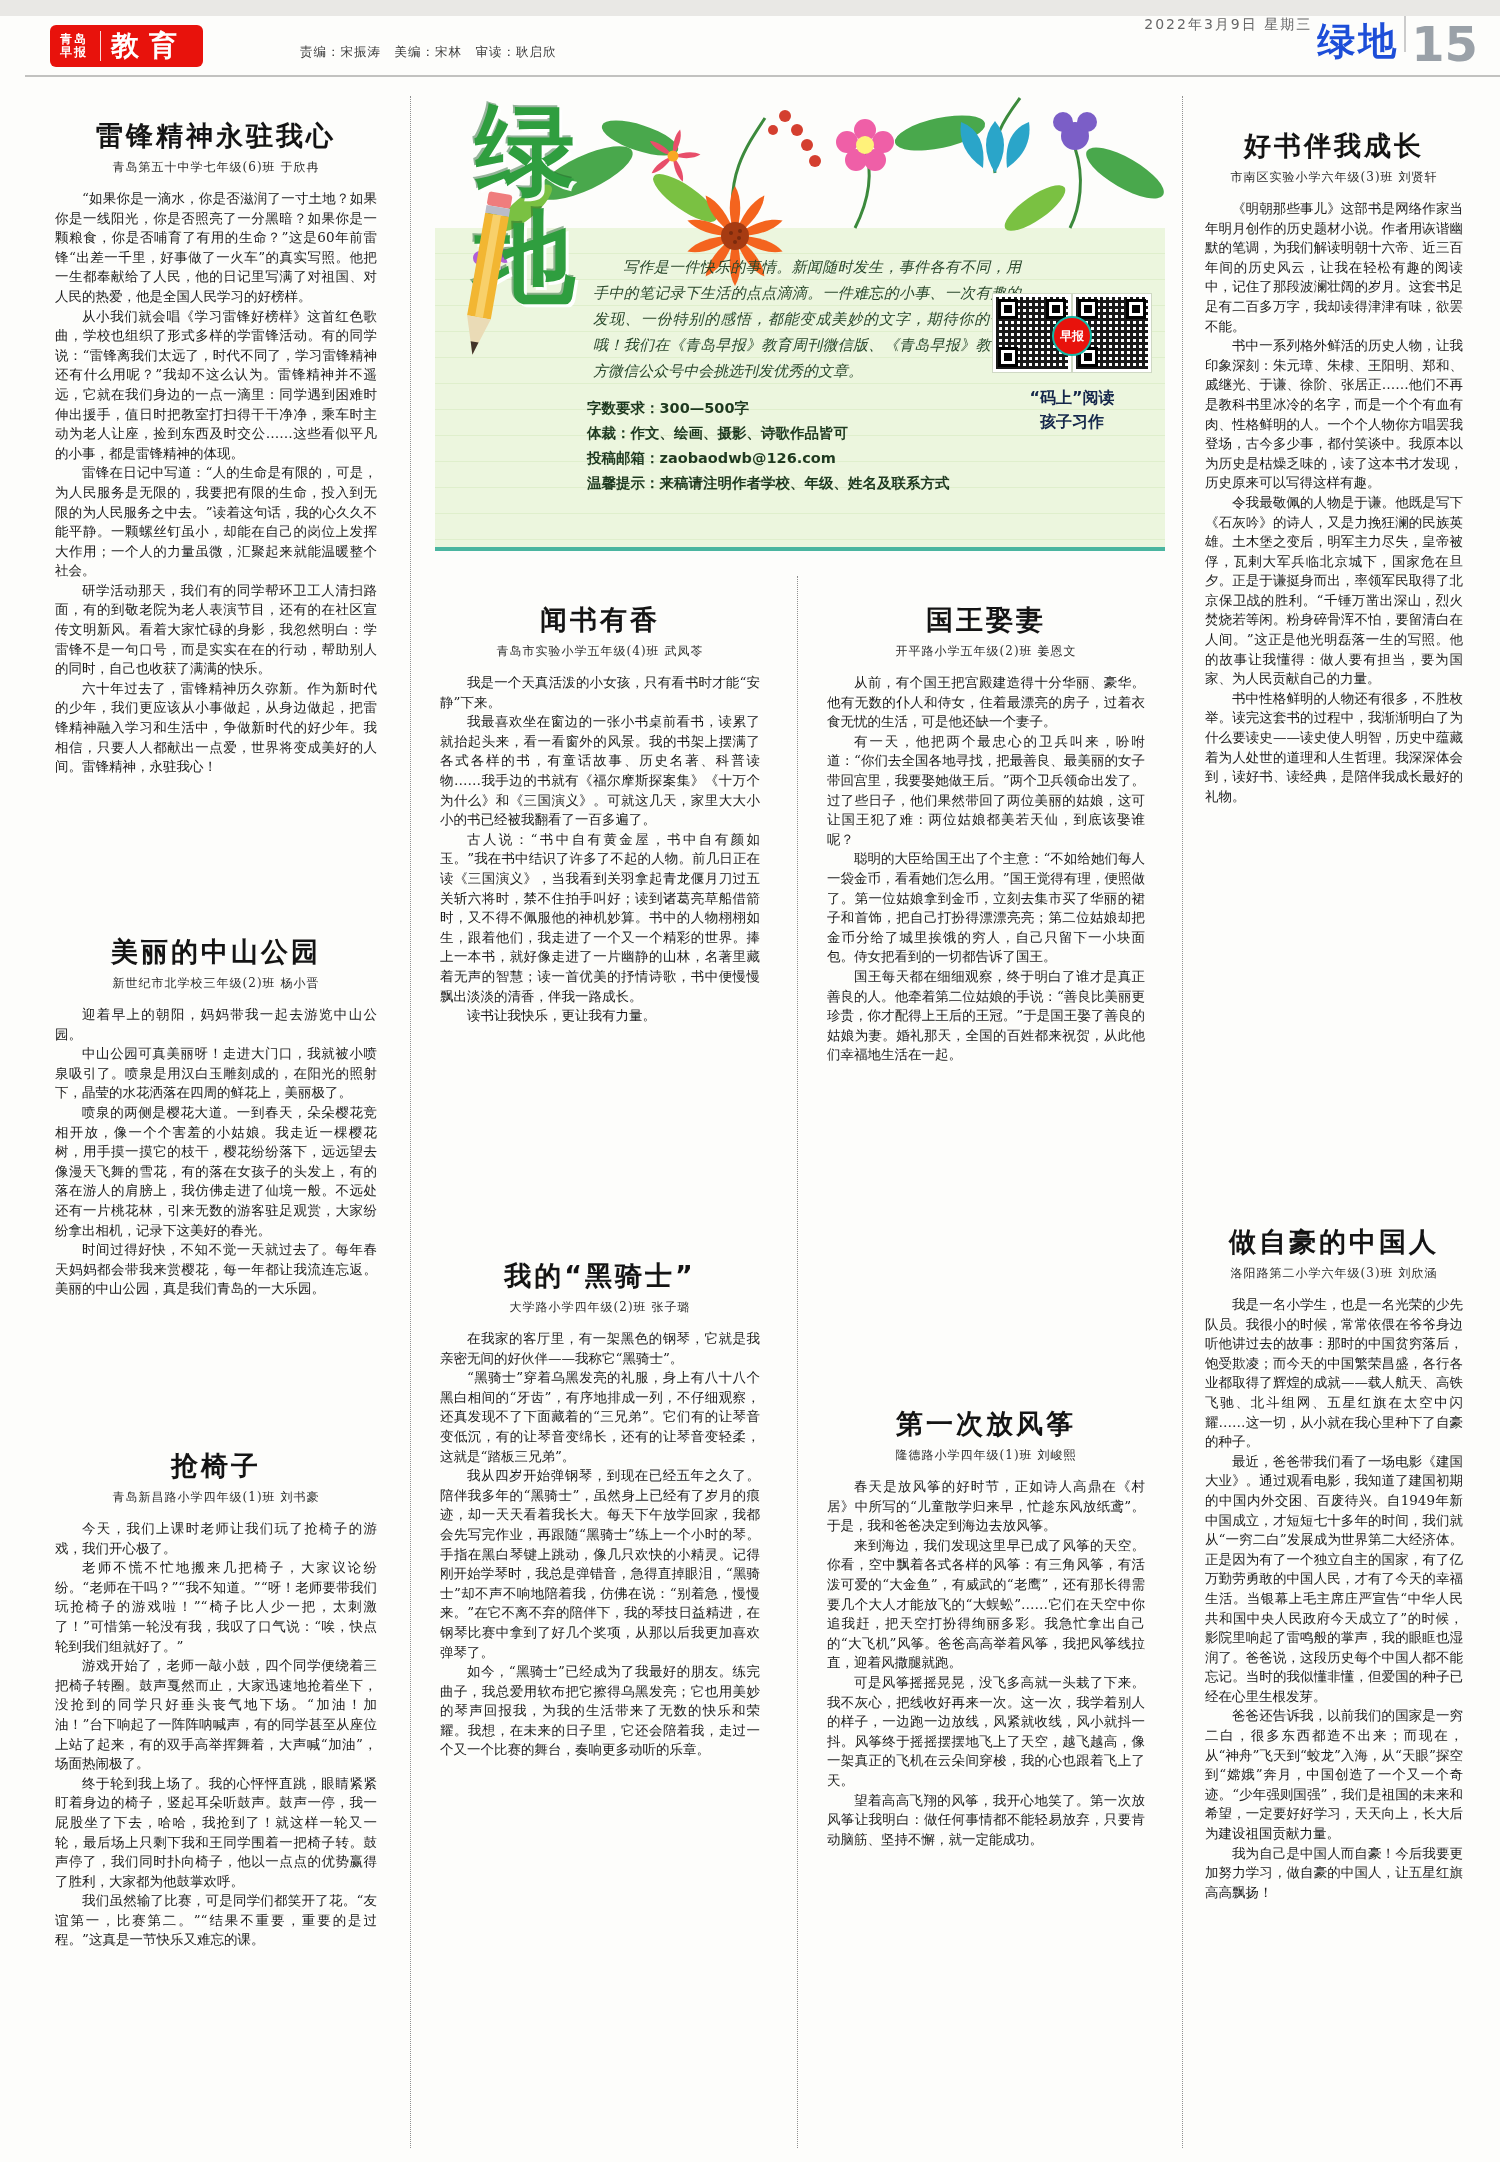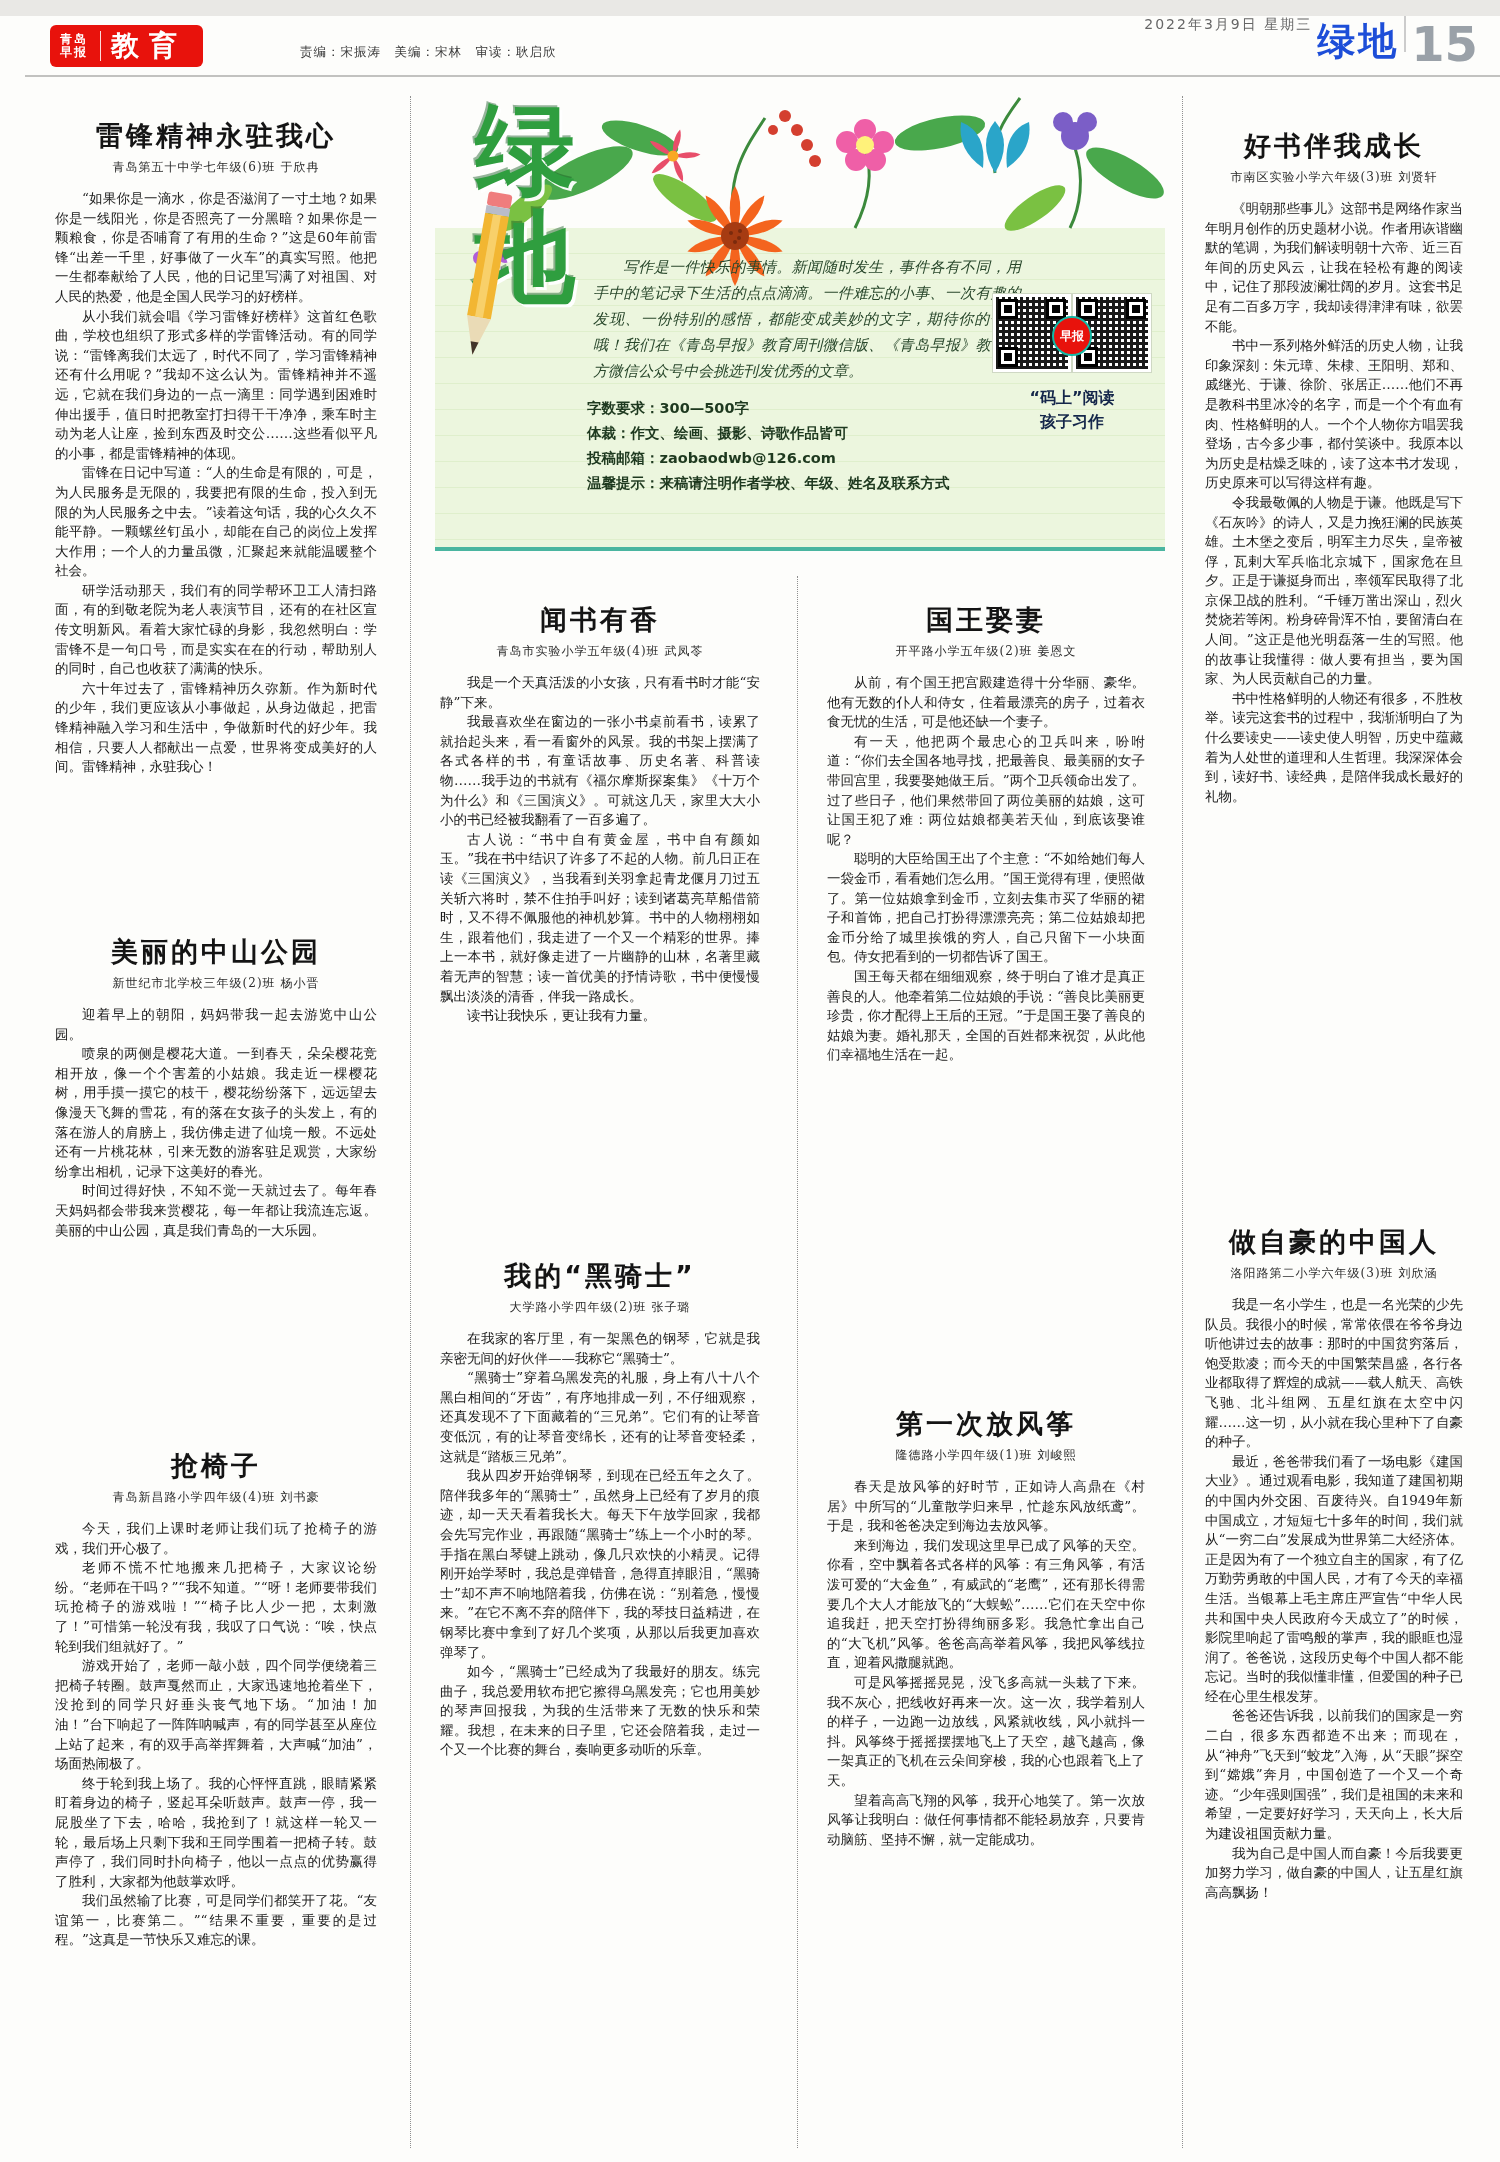--- a/index.html
+++ b/index.html
@@ -261,28 +261,29 @@
         <p>研学活动那天，我们有的同学帮环卫工人清扫路面，有的到敬老院为老人表演节目，还有的在社区宣传文明新风。看着大家忙碌的身影，我忽然明白：学雷锋不是一句口号，而是实实在在的行动，帮助别人的同时，自己也收获了满满的快乐。</p>
         <p>六十年过去了，雷锋精神历久弥新。作为新时代的少年，我们更应该从小事做起，从身边做起，把雷锋精神融入学习和生活中，争做新时代的好少年。我相信，只要人人都献出一点爱，世界将变成美好的人间。雷锋精神，永驻我心！</p>
       </div>
   </section>
 
   <section class="article" style="left:55px;top:918px;width:322px;height:498px;">
     <h2>美丽的中山公园</h2>
     <div class="byline">新世纪市北学校三年级(2)班 杨小晋</div>
     <div class="body">
         <p>迎着早上的朝阳，妈妈带我一起去游览中山公园。</p>
+        <p>中山公园可真美丽呀！走进大门口，我就被小喷泉吸引了。喷泉是用汉白玉雕刻成的，在阳光的照射下，晶莹的水花洒落在四周的鲜花上，美丽极了。</p>
         <p>喷泉的两侧是樱花大道。一到春天，朵朵樱花竞相开放，像一个个害羞的小姑娘。我走近一棵樱花树，用手摸一摸它的枝干，樱花纷纷落下，远远望去像漫天飞舞的雪花，有的落在女孩子的头发上，有的落在游人的肩膀上，我仿佛走进了仙境一般。不远处还有一片桃花林，引来无数的游客驻足观赏，大家纷纷拿出相机，记录下这美好的春光。</p>
         <p>时间过得好快，不知不觉一天就过去了。每年春天妈妈都会带我来赏樱花，每一年都让我流连忘返。美丽的中山公园，真是我们青岛的一大乐园。</p>
       </div>
   </section>
 
   <section class="article" style="left:55px;top:1432px;width:322px;height:700px;">
     <h2>抢椅子</h2>
-    <div class="byline">青岛新昌路小学四年级(4)班 刘书豪</div>
+    <div class="byline">青岛新昌路小学四年级(1)班 刘书豪</div>
     <div class="body">
         <p>今天，我们上课时老师让我们玩了抢椅子的游戏，我们开心极了。</p>
         <p>老师不慌不忙地搬来几把椅子，大家议论纷纷。“老师在干吗？”“我不知道。”“呀！老师要带我们玩抢椅子的游戏啦！”“椅子比人少一把，太刺激了！”可惜第一轮没有我，我叹了口气说：“唉，快点轮到我们组就好了。”</p>
         <p>游戏开始了，老师一敲小鼓，四个同学便绕着三把椅子转圈。鼓声戛然而止，大家迅速地抢着坐下，没抢到的同学只好垂头丧气地下场。“加油！加油！”台下响起了一阵阵呐喊声，有的同学甚至从座位上站了起来，有的双手高举挥舞着，大声喊“加油”，场面热闹极了。</p>
         <p>终于轮到我上场了。我的心怦怦直跳，眼睛紧紧盯着身边的椅子，竖起耳朵听鼓声。鼓声一停，我一屁股坐了下去，哈哈，我抢到了！就这样一轮又一轮，最后场上只剩下我和王同学围着一把椅子转。鼓声停了，我们同时扑向椅子，他以一点点的优势赢得了胜利，大家都为他鼓掌欢呼。</p>
         <p>我们虽然输了比赛，可是同学们都笑开了花。“友谊第一，比赛第二。”“结果不重要，重要的是过程。”这真是一节快乐又难忘的课。</p>
       </div>
   </section>
 
   <section class="article" style="left:440px;top:586px;width:320px;height:648px;">

